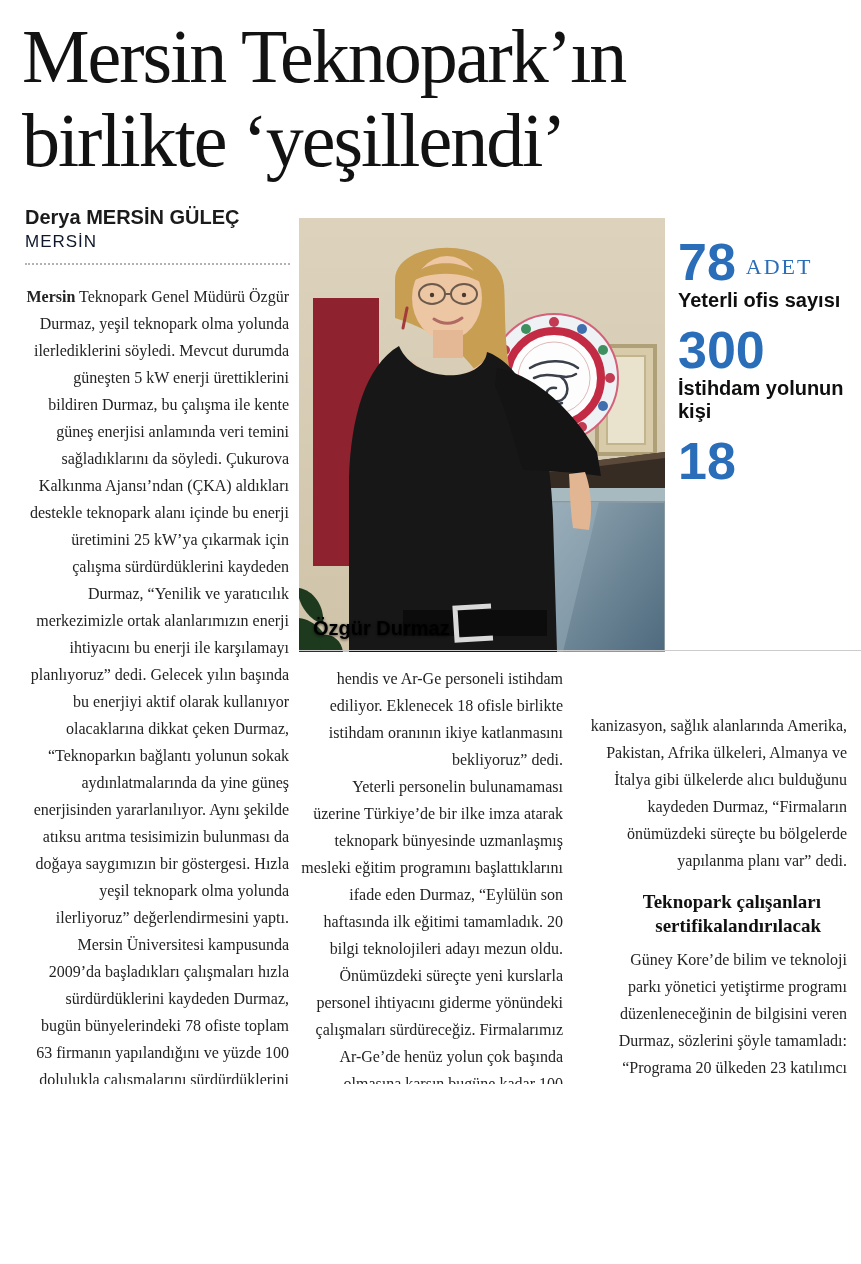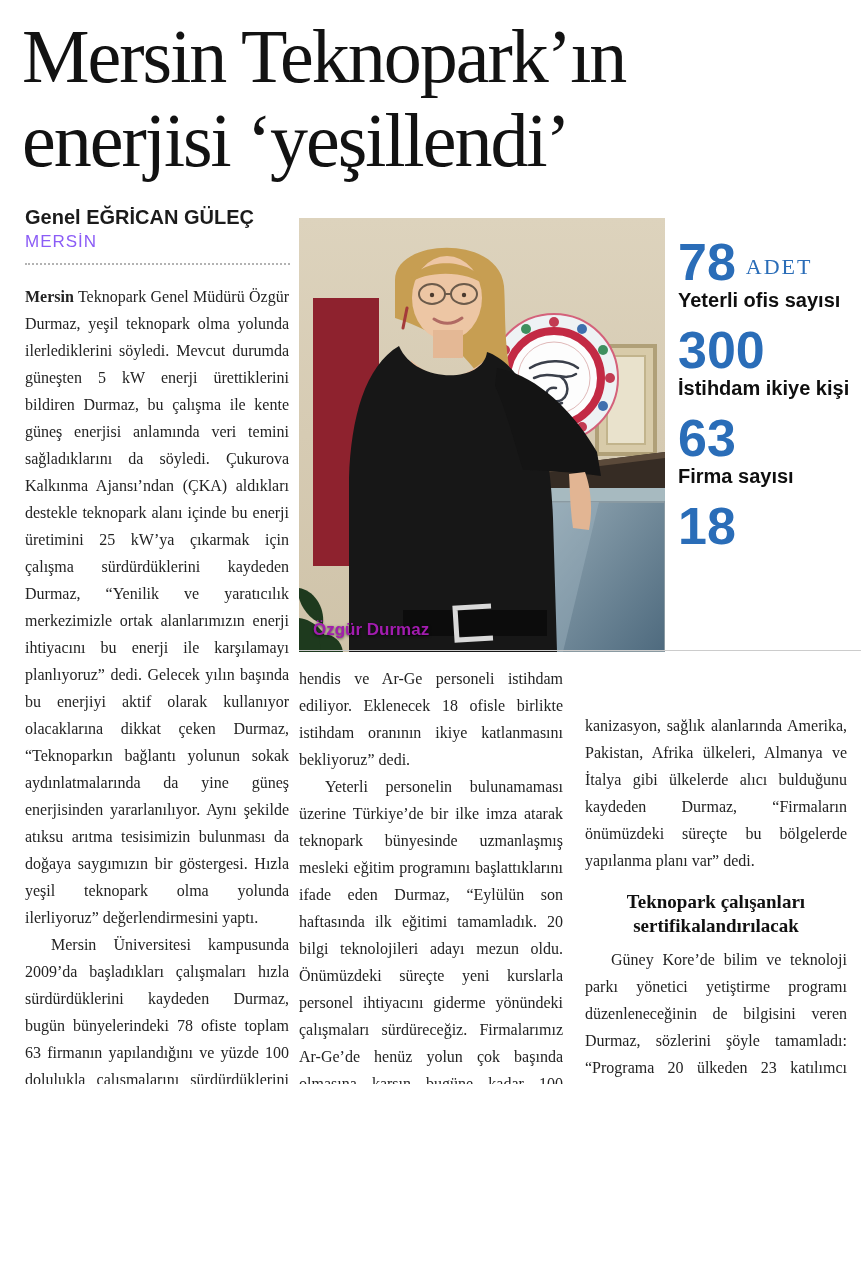--- a/index.html
+++ b/index.html
@@ -17,52 +17,52 @@
   }
   
   .byline-name {
     position:absolute; left:25px; top:206px;
     font-family:"Liberation Sans", sans-serif; font-weight:bold;
     font-size:20px; color:#1b1b1b;
   }
   .byline-loc {
     position:absolute; left:25px; top:232px;
     font-family:"Liberation Sans", sans-serif; font-weight:normal;
-    font-size:17px; letter-spacing:1px; color:#8b5cf6;
+    font-size:17px; letter-spacing:1px; color:#0f172a;
   }
   .byline-rule {
     position:absolute; left:25px; top:263px; width:265px; height:0;
     border-top:2px dotted #b3b3b3;
   }
   
   .col {
     position:absolute; width:264px; text-align:justify;
     font-size:16px; line-height:27px; color:#232323;
     -webkit-hyphens:auto; hyphens:auto;
   }
-  .col p { margin:0; }
+  .col p { margin:0;text-align:right; }
   .col p.indent { text-indent:26px; }
   .col1 { left:25px;  top:283px; height:958px; overflow:hidden; }
   .col2 { left:299px; top:665px; height:576px; overflow:hidden; }
   .col3 { left:585px; top:665px; width:262px; height:580px; overflow:hidden;margin-top:47px; }
   .subhead {
     font-weight:bold; text-align:center; text-indent:0;
     font-size:19px; line-height:24px; color:#111;
     margin:16px 26px 8px 26px !important;
   }
   
   .photo {
     position:absolute; left:299px; top:218px; width:366px; height:434px;
     overflow:hidden; background:#d8cdb6;
   }
   .photo svg { display:block; }
   .photo-caption {
     position:absolute; left:14px; bottom:12px;
     font-family:"Liberation Sans", sans-serif; font-weight:bold;
-    font-size:17px; color:#a21caf; text-shadow:0 1px 3px rgba(0,0,0,.65);margin-top:12px;
+    font-size:20px; color:#000000; text-shadow:0 1px 3px rgba(0,0,0,.65);margin-top:12px;
   }
   
   .stats {
     position:absolute; left:678px; top:238px; width:172px;
     font-family:"Liberation Sans", sans-serif;
   }
   .stat-item { margin-bottom:14px; }
   .stat-number {
     display:inline-block; color:var(--accent,#2a6db8);
     font-size:52px; line-height:48px; font-weight:bold;
@@ -85,24 +85,24 @@
     font-family:"Liberation Sans", sans-serif; font-size:13px; color:#555;
   }
 </style>
 </head>
 <body>
 
 <div class="page">
 
   <div class="headline">
     <div>Mersin Teknopark’ın</div>
-    <div>enerjisi ‘yeşillendi’</div>
-  </div>
-
-  <div class="byline-name">Genel EĞRİCAN GÜLEÇ</div>
+    <div>birlikte ‘yeşillendi’</div>
+  </div>
+
+  <div class="byline-name">Derya MERSİN GÜLEÇ</div>
   <div class="byline-loc">MERSİN</div>
   <div class="byline-rule"></div>
 
   <div class="col col1">
     <p><strong>Mersin</strong><span> Teknopark Genel Müdürü Özgür Durmaz, yeşil teknopark olma yolunda ilerlediklerini söyledi. Mevcut durumda güneşten 5 kW enerji ürettiklerini bildiren Durmaz, bu çalışma ile kente güneş enerjisi anlamında veri temini sağladıklarını da söyledi. Çukurova Kalkınma Ajansı’ndan (ÇKA) aldıkları destekle teknopark alanı içinde bu enerji üretimini 25 kW’ya çıkarmak için çalışma sürdürdüklerini kaydeden Durmaz, “Yenilik ve yaratıcılık merkezimizle ortak alanlarımızın enerji ihtiyacını bu enerji ile karşılamayı planlıyoruz” dedi. Gelecek yılın başında bu enerjiyi aktif olarak kullanıyor olacaklarına dikkat çeken Durmaz, “Teknoparkın bağlantı yolunun sokak aydınlatmalarında da yine güneş enerjisinden yararlanılıyor. Aynı şekilde atıksu arıtma tesisimizin bulunması da doğaya saygımızın bir göstergesi. Hızla yeşil teknopark olma yolunda ilerliyoruz” değerlendirmesini yaptı.</span></p>
     <p class="indent">Mersin Üniversitesi kampusunda 2009’da başladıkları çalışmaları hızla sürdürdüklerini kaydeden Durmaz, bugün bünyelerindeki 78 ofiste toplam 63 firmanın yapılandığını ve yüzde 100 dolulukla çalışmalarını sürdürdüklerini açıkladı. Başlattıkları genişleme çalışmalarında son noktaya geldiklerine değinen Durmaz, “Yılın son aylarında faaliyete geçecek yeni bina ile birlikte 18 yeni ofis devreye girecek. Bu ofislerin tamamını doldurabilecek düzeyde talep var. Halen 300’ün üzerinde mü-</p>
   </div>
 
   <div class="photo">
     <svg width="366" height="434" viewBox="0 0 366 434">
@@ -191,25 +191,21 @@
     <div class="photo-caption">Özgür Durmaz</div>
   </div>
 
   <div class="stats">
     <div class="stat-item">
       <span class="stat-number">78</span><span class="stat-unit">ADET</span>
       <div class="stat-label">Yeterli ofis sayısı</div>
     </div>
     <div class="stat-item">
       <span class="stat-number">300</span>
-      <div class="stat-label">İstihdam ikiye kişi</div>
-    </div>
-    <div class="stat-item">
-      <span class="stat-number">63</span>
-      <div class="stat-label">Firma sayısı</div>
+      <div class="stat-label">İstihdam yolunun kişi</div>
     </div>
     <div class="stat-item">
       <span class="stat-number">18</span>
     </div>
   </div>
 
   <div class="column-rule"></div>
 
   <div class="col col2">
     <p>hendis ve Ar-Ge personeli istihdam ediliyor. Eklenecek 18 ofisle birlikte istihdam oranının ikiye katlanmasını bekliyoruz” dedi.</p>

